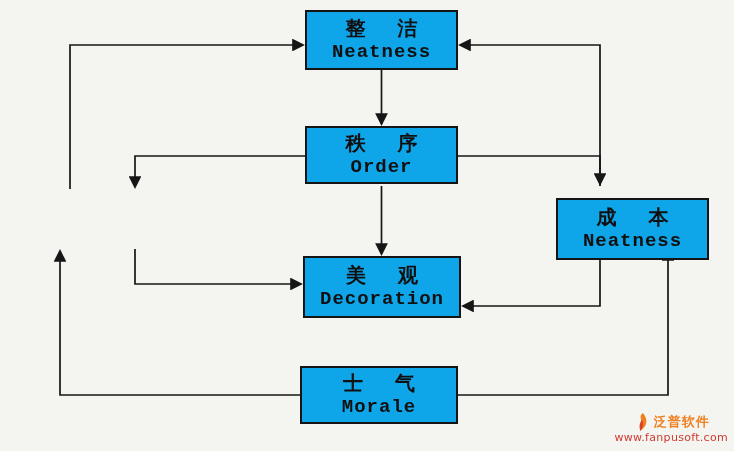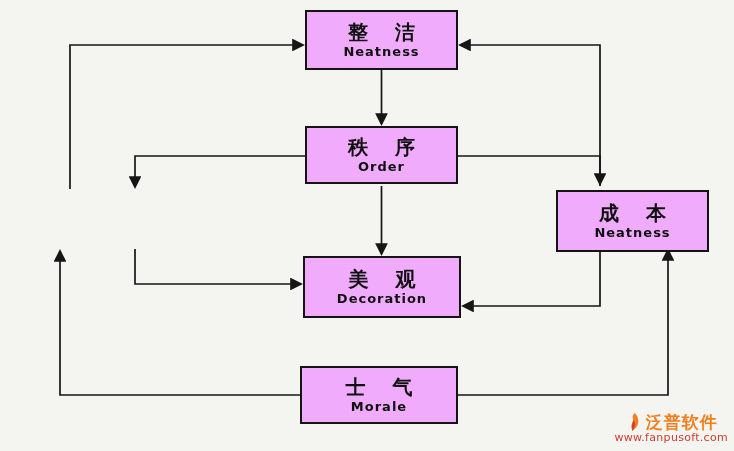--- a/index.html
+++ b/index.html
@@ -8,54 +8,55 @@
     position:relative;
     width:734px; height:451px;
     background:#f4f4f1;
     font-family:"DejaVu Sans","Liberation Sans",sans-serif;
     overflow:hidden;
   }
   .wires { position:absolute; left:0; top:0; width:734px; height:451px; }
   .wires polyline { fill:none; stroke:#161616; stroke-width:1.7; }
   .node {
     position:absolute;
-    background:#f0abfc;
+    background:#0ea5e9;
     border:2px solid #141414;
     display:flex; flex-direction:column;
     align-items:center; justify-content:center;
     gap:1px;
     z-index:2;
+    font-family:Liberation Mono, monospace;
   }
   .node .zh {
     font-size:20px; font-weight:700; color:#101010;
     letter-spacing:10px; text-indent:10px; line-height:1.15;
     white-space:nowrap;
   }
   .node .en {
-    font-size:13px; font-weight:700; color:#101010;
+    font-size:19px; font-weight:700; color:#101010;
     letter-spacing:1px; line-height:1.1;
     white-space:nowrap;
   }
   
   .node-neatness   { left:305px; top:10px;  width:153px; height:60px; }
   .node-order      { left:305px; top:126px; width:153px; height:58px; }
   .node-efficiency { left:38px;  top:189px; width:160px; height:60px; }
-  .node-expenses   { left:556px; top:190px; width:153px; height:62px; }
+  .node-expenses   { left:556px; top:198px; width:153px; height:62px; }
   .node-decoration { left:303px; top:256px; width:158px; height:62px; }
   .node-morale     { left:300px; top:366px; width:158px; height:58px; }
 
   .watermark {
     position:absolute; right:6px; bottom:6px;
     display:flex; flex-direction:column; align-items:center;
     z-index:3; line-height:1.15;
   }
   .wm-top { display:flex; align-items:center; gap:3px; }
   .wm-icon { display:inline-flex; width:18px; height:20px; }
   .wm-brand {
-    font-size:17px; font-weight:700; color:#f07f1e;
+    font-size:13px; font-weight:700; color:#f07f1e;
     letter-spacing:1px; white-space:nowrap;
   }
   .wm-url {
     font-size:11px; font-weight:400; color:#cf3a2e;
     letter-spacing:0.3px; white-space:nowrap;text-align:right;
   }
 </style>
 </head>
 <body>
 

